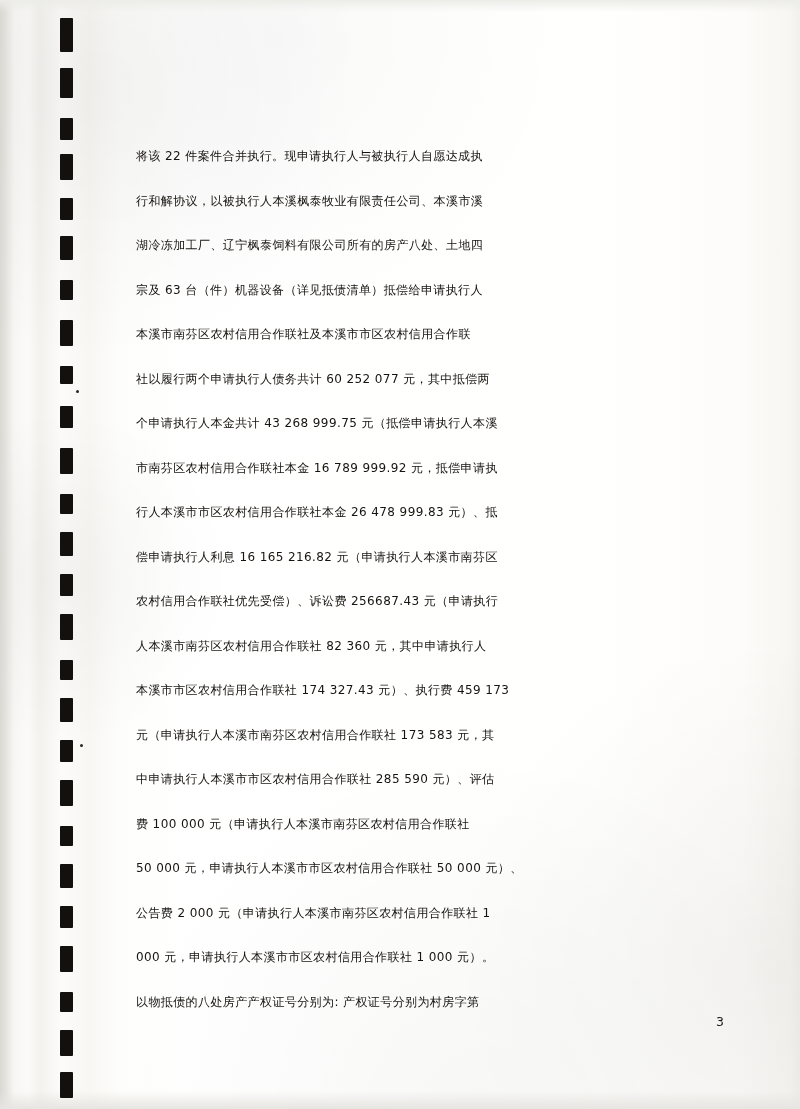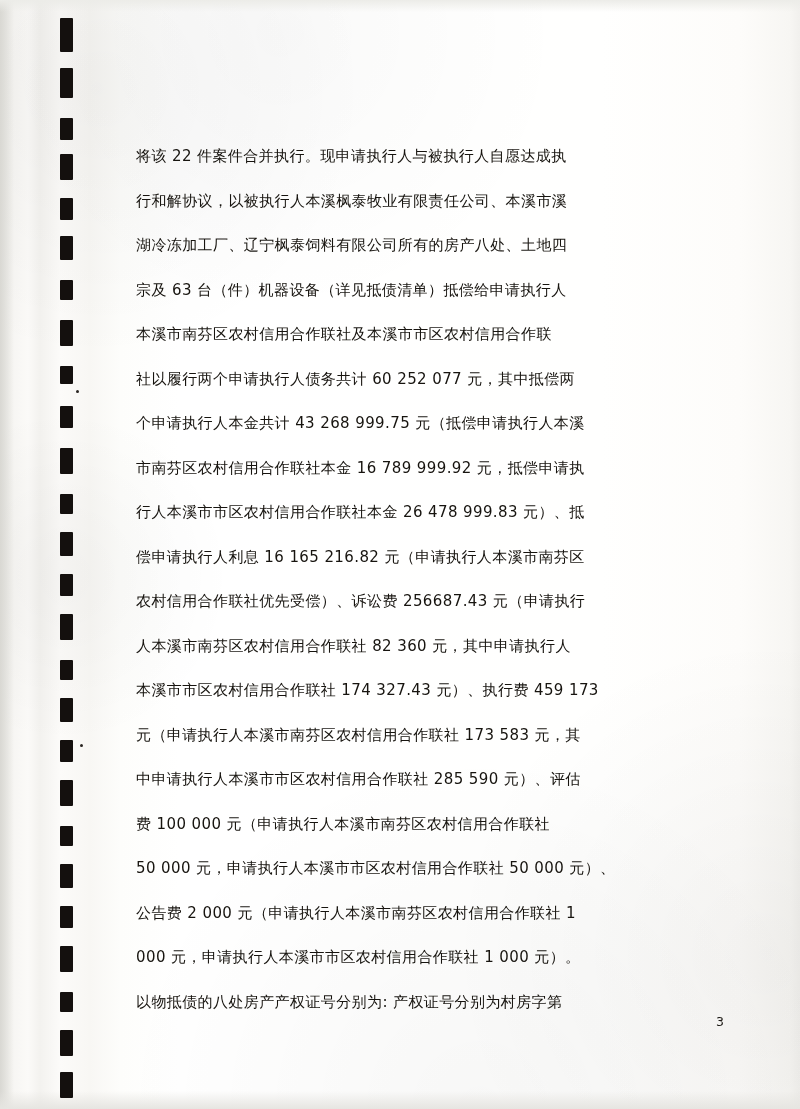--- a/index.html
+++ b/index.html
@@ -81,21 +81,21 @@
     background: #2a2622;
   }
 
   
   .body-text {
     position: absolute;
     left: 136px;
     top: 134px;
     width: 592px;
     font-family: "DejaVu Sans", sans-serif;
-    font-size: 15px;
+    font-size: 12px;
     line-height: 44.5px;
     color: #17140f;
     letter-spacing: 0.4px;
     text-align: justify;
     text-justify: inter-character;
     white-space: pre-wrap;
   }
   .body-text p {
     margin: 0;
   }

